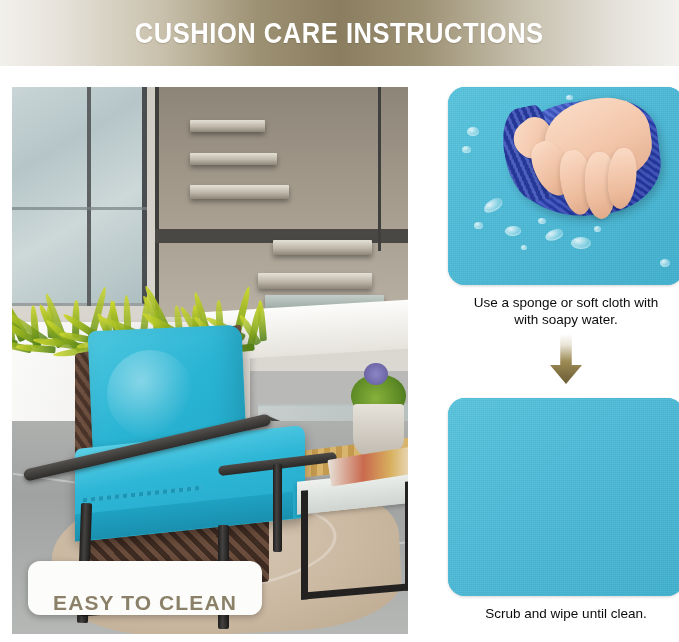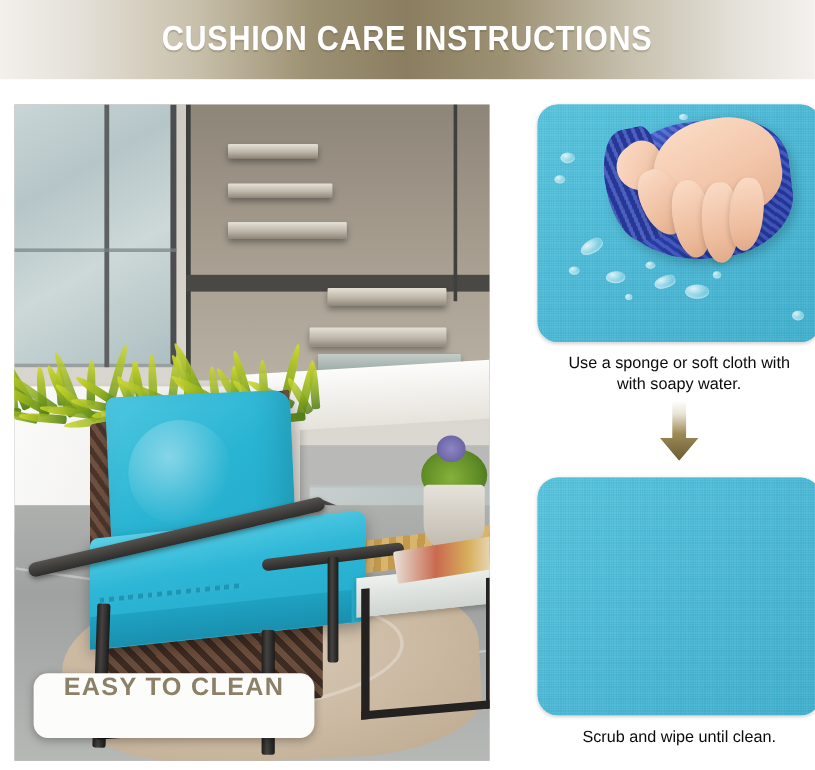--- a/index.html
+++ b/index.html
@@ -267,21 +267,21 @@
     transform: skewY(-7deg);
   }
 
   
   .easy-badge {
     position: absolute;
     left: 16px; bottom: 19px;
     width: 234px; height: 54px;
     background: #fcfcfa;
     border-radius: 12px;
-    display: flex; align-items: flex-start; justify-content: center;
+    display: flex; align-items: flex-end; justify-content: center;
     box-shadow: 0 2px 7px rgba(0,0,0,.28);
   }
   .easy-badge-label {
     color: #8b8169;
     font-size: 21px;
     font-weight: bold;
     letter-spacing: 1.1px;
     white-space: nowrap;
   }
 

